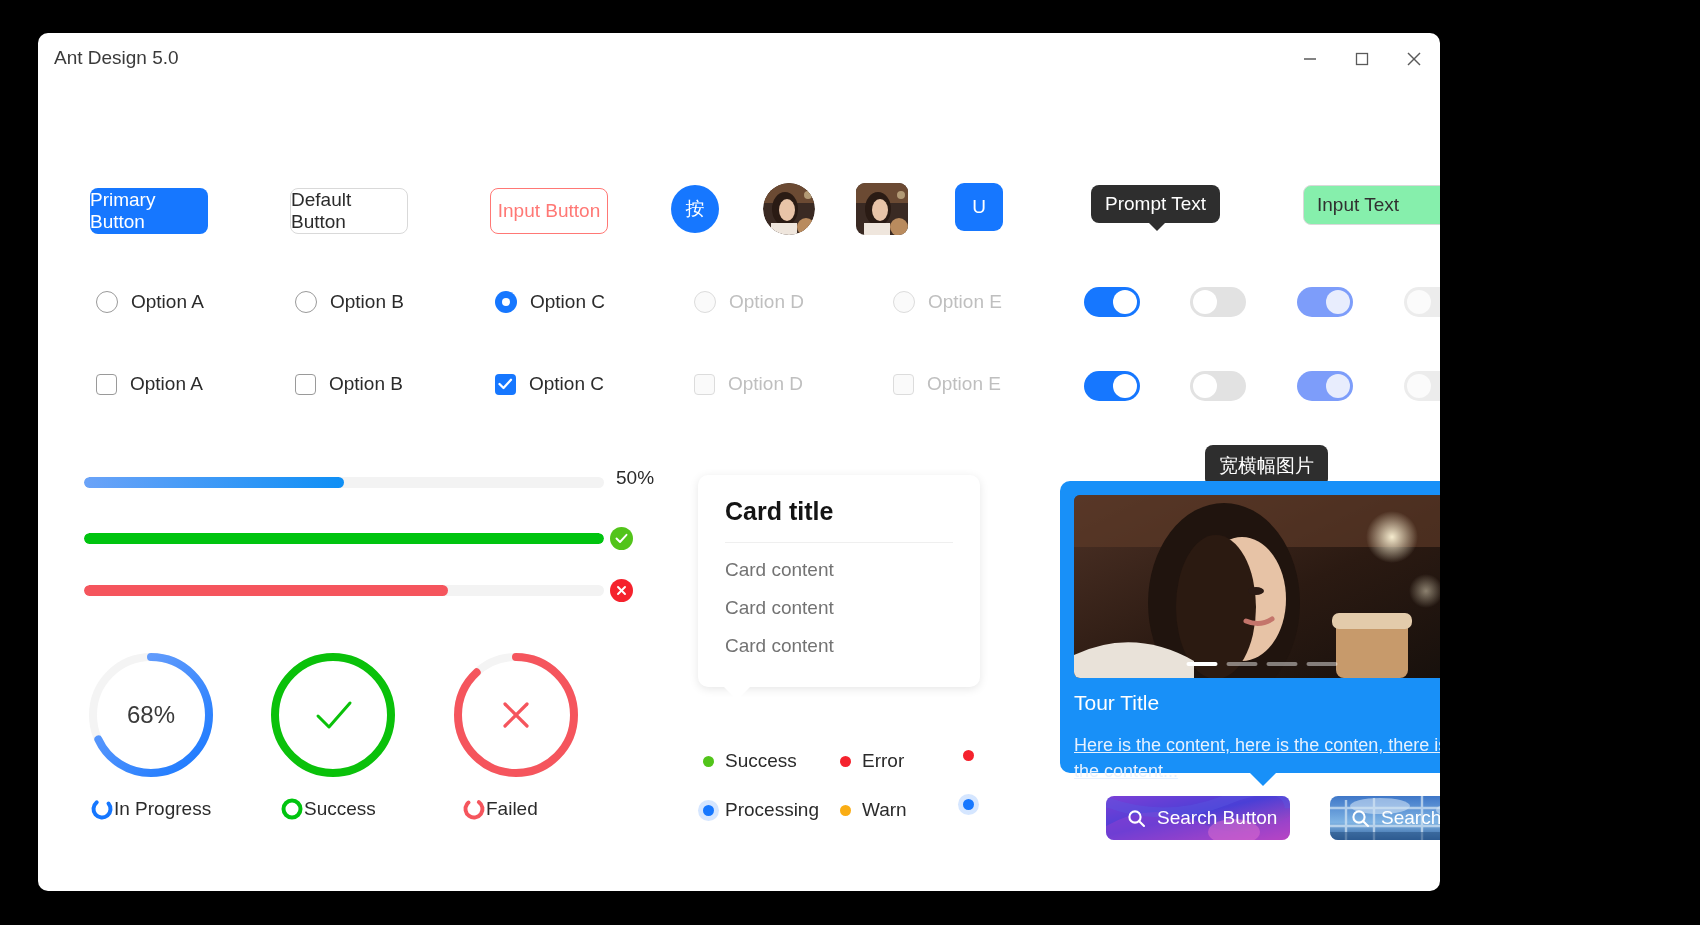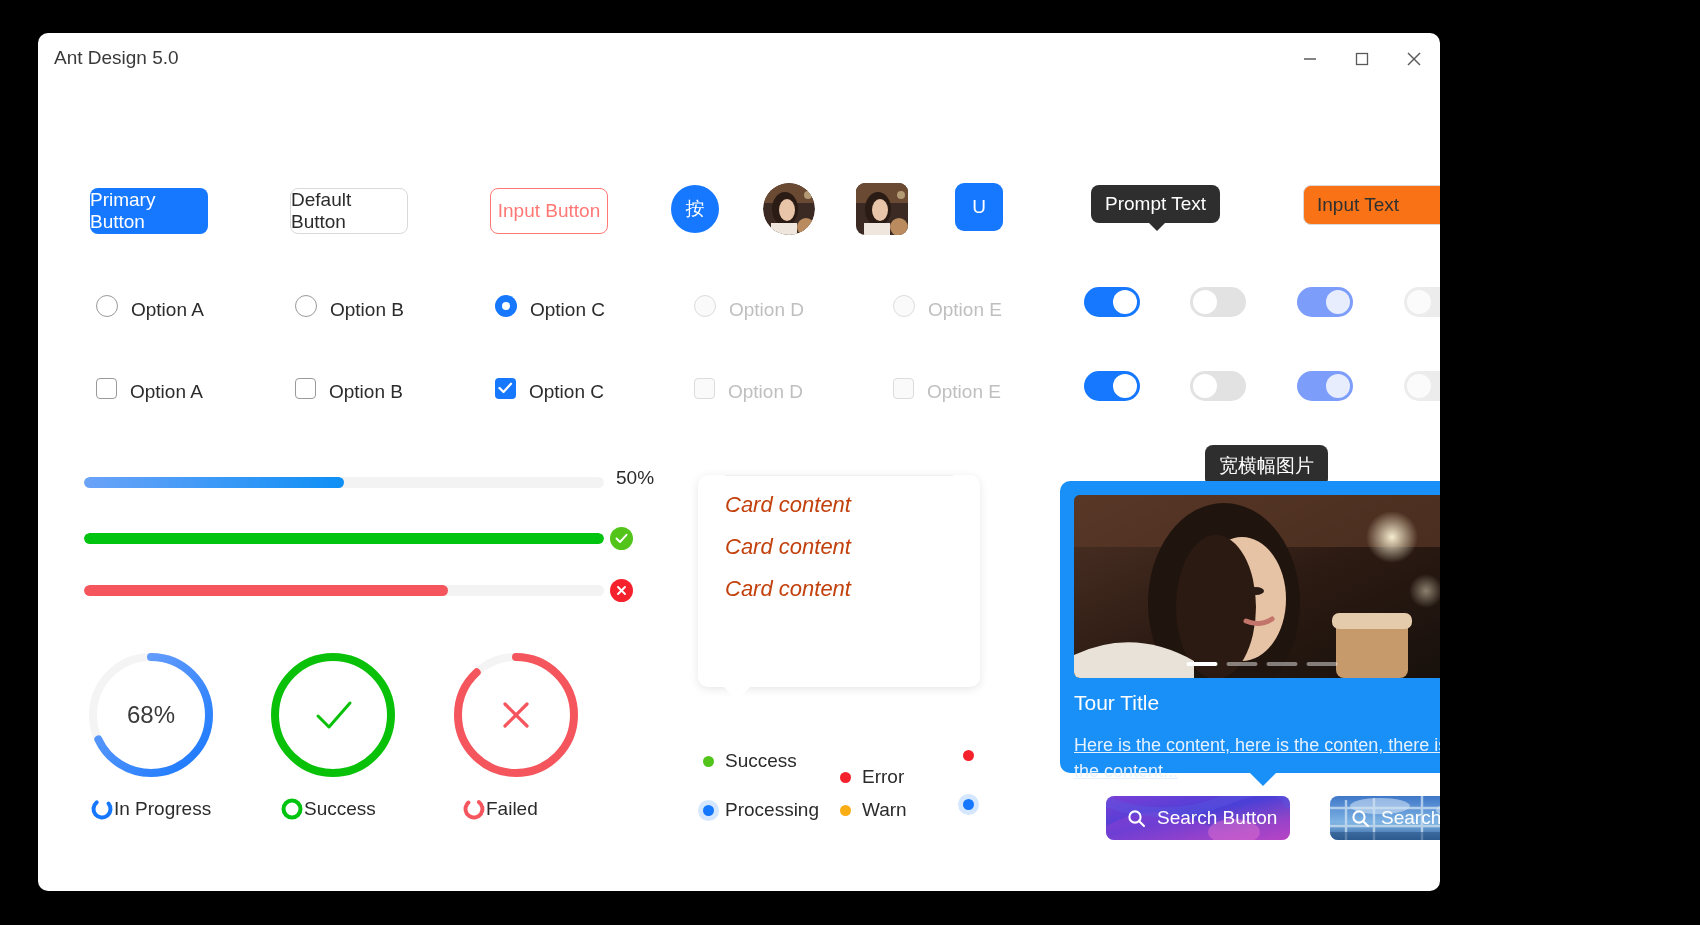--- a/index.html
+++ b/index.html
@@ -21,26 +21,26 @@
   .avatar{position:absolute;display:flex;align-items:center;justify-content:center;
           color:#fff;font-size:19px;overflow:hidden;}
   .av-round{border-radius:50%;}
   .av-sq{border-radius:9px;}
   .av-blue{background:#1677ff;}
 
   .tooltip{position:absolute;background:#2e2e2e;color:#fff;border-radius:8px;
            padding:8px 14px;font-size:19px;white-space:nowrap;}
   .tooltip .arw{position:absolute;left:50%;margin-left:-8px;bottom:-8px;width:0;height:0;
        border-left:9px solid transparent;border-right:9px solid transparent;border-top:9px solid #2e2e2e;}
-  .inputbox{position:absolute;height:40px;border:1px solid #d9d9d9;border-radius:8px;background:#f97316;
+  .inputbox{position:absolute;height:40px;border:1px solid #d9d9d9;border-radius:8px;background:#86efac;
             display:flex;align-items:center;padding:0 13px;box-sizing:border-box;font-size:19px;color:#303030;}
 
   
   .optrow{position:absolute;display:flex;align-items:center;gap:13px;}
-  .optlabel{font-size:19px;color:#2b2b2b;margin-top:8px;}
+  .optlabel{font-size:19px;color:#2b2b2b;}
   .optlabel.dis{color:#bfbfbf;}
   .radio{width:22px;height:22px;border-radius:50%;border:1.6px solid #9a9a9a;box-sizing:border-box;background:#fff;}
   .radio.dis{border-color:#dcdcdc;background:#fafafa;}
   .radio.on{border:none;background:#1677ff;position:relative;}
   .radio.on::after{content:"";position:absolute;left:50%;top:50%;width:8px;height:8px;margin:-4px 0 0 -4px;background:#fff;border-radius:50%;}
   .cbx{width:21px;height:21px;border-radius:4px;border:1.6px solid #9a9a9a;box-sizing:border-box;background:#fff;}
   .cbx.dis{border-color:#dcdcdc;background:#fafafa;}
   .cbx.on{border:none;background:#1677ff;display:flex;align-items:center;justify-content:center;}
 
   
@@ -66,21 +66,21 @@
 
   
   .spin{position:absolute;display:flex;align-items:center;gap:0;text-align:right;}
   .spin .sp{width:24px;height:24px;}
   .spin .splab{font-size:19px;color:#2b2b2b;}
 
   
   .card{position:absolute;background:#fff;border-radius:10px;box-shadow:0 2px 10px rgba(0,0,0,.10);}
   .card .ctitle{font-size:25px;font-weight:bold;color:#141414;padding:22px 27px 16px;}
   .card .cdiv{height:1px;background:#efefef;margin:0 27px;}
-  .card .cline{font-size:22px;color:#c2410c;padding:16px 27px 0;font-style:italic;}
+  .card .cline{font-size:19px;color:#737373;padding:16px 27px 0;}
   .card .tail{position:absolute;left:25px;bottom:-13px;width:0;height:0;
       border-left:14px solid transparent;border-right:14px solid transparent;border-top:14px solid #fff;}
 
   
   .badge{position:absolute;display:flex;align-items:center;gap:11px;}
   .bdot{width:11px;height:11px;border-radius:50%;}
   .blab{font-size:19px;color:#2b2b2b;}
   .halo{box-shadow:0 0 0 5px rgba(22,119,255,.18);}
 
   
@@ -319,32 +319,33 @@
       <span class="splab">Success</span>
     </div>
     <div class="spin" style="left:424px;top:712px;">
       <svg class="sp" viewBox="0 0 24 24">
         <circle cx="12" cy="12" r="8.5" fill="none" stroke="#f5555d" stroke-width="4" stroke-linecap="round" stroke-dasharray="42 11.4" transform="rotate(-55 12 12)"></circle>
       </svg>
       <span class="splab">Failed</span>
     </div>
 
     <div class="card" style="left:660px;top:390px;width:282px;height:212px;">
+      <div class="ctitle">Card title</div>
       <div class="cdiv"></div>
       <div class="cline">Card content</div>
       <div class="cline">Card content</div>
       <div class="cline">Card content</div>
       <span class="tail"></span>
     </div>
 
     <div class="badge" style="left:665px;top:665px;">
       <span class="bdot" style="background:#52c41a;"></span>
       <span class="blab">Success</span>
     </div>
-    <div class="badge" style="left:802px;top:681px;text-align:right;">
+    <div class="badge" style="left:802px;top:665px;text-align:right;">
       <span class="bdot" style="background:#f5222d;"></span>
       <span class="blab">Error</span>
     </div>
     <div class="badge" style="left:925px;top:665px;">
       <span class="bdot" style="background:#f5222d;"></span>
     </div>
     <div class="badge" style="left:665px;top:714px;">
       <span class="bdot halo" style="background:#1677ff;"></span>
       <span class="blab">Processing</span>
     </div>

